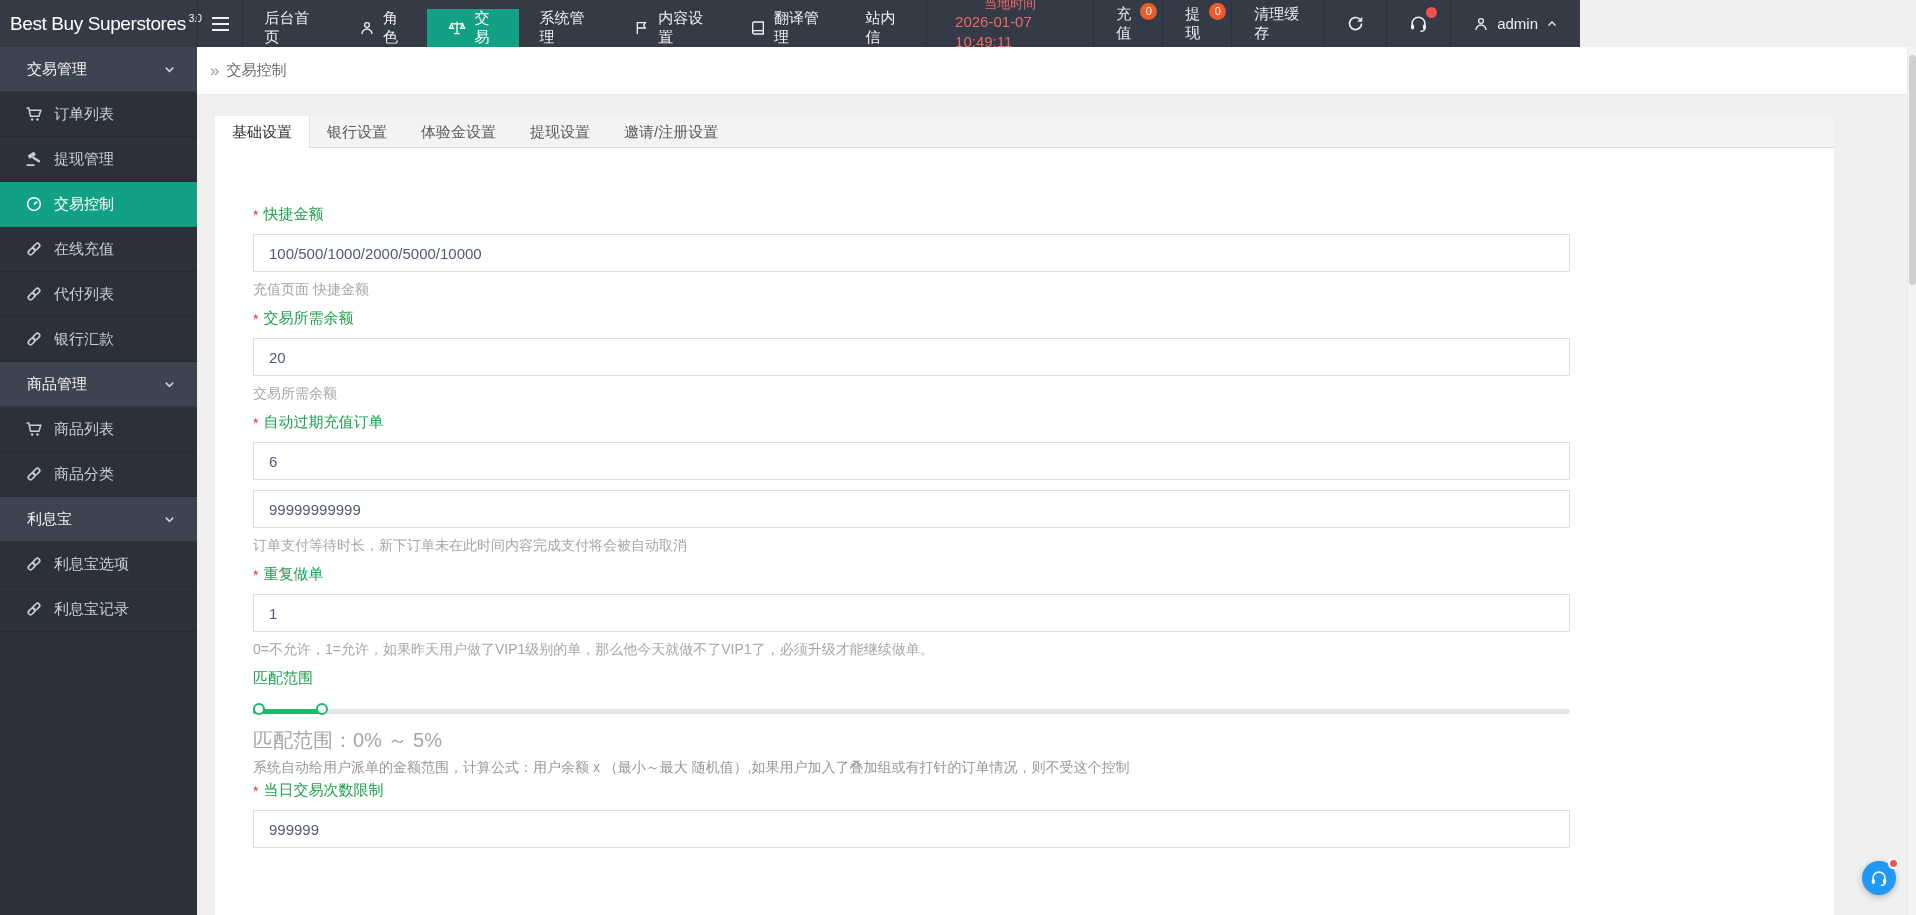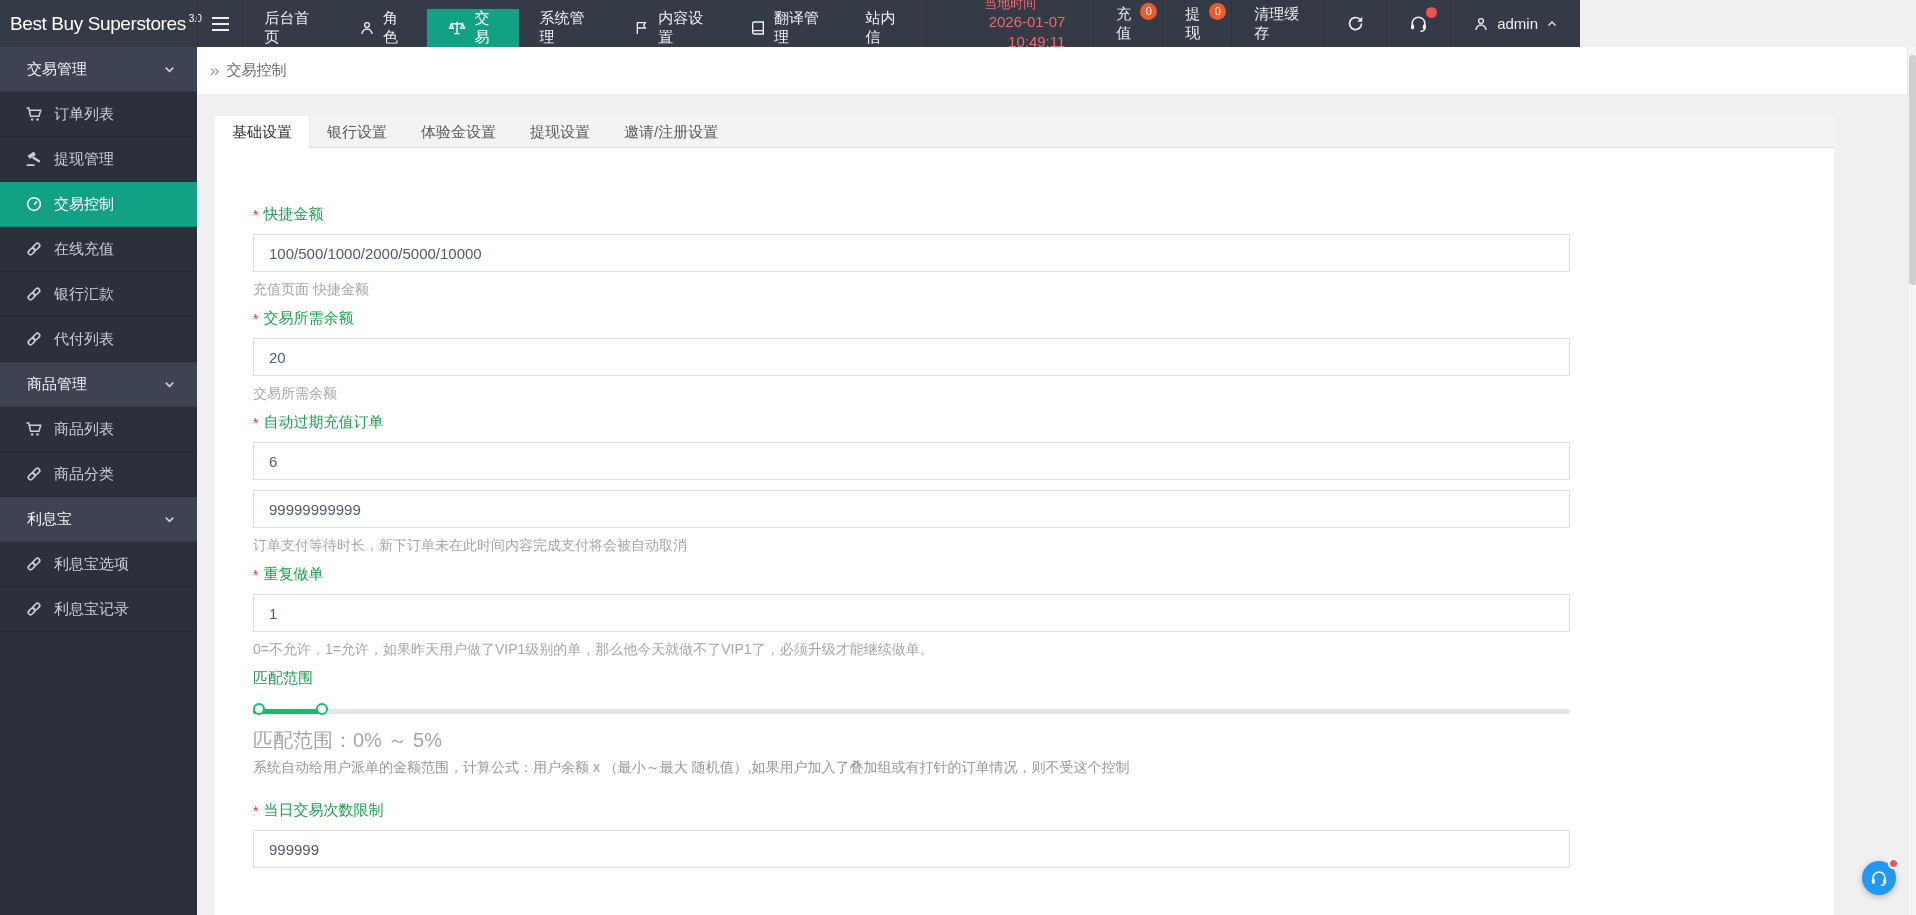--- a/index.html
+++ b/index.html
@@ -21,21 +21,21 @@
     border-left:1px solid #2b303c; border-right:1px solid #2b303c; cursor:pointer; }
   .nav-menu { display:flex; align-items:flex-end; }
   .nav-item { display:flex; align-items:center; gap:8px; padding:0 21px;
     font-size:15px; color:#eef0f3; cursor:pointer; }
   .nav-item.active { background:#13a186; color:#fff; }
   .nav-right { margin-left:auto; display:flex; align-items:stretch; }
   .nav-cell { position:relative; display:flex; align-items:center; justify-content:center;
     padding:0 22px; border-left:1px solid #2b303c; font-size:15px; cursor:pointer; }
   .time-cell { flex-direction:column; line-height:1.3; color:#ee6a6a; padding:0 28px; cursor:default; }
   .time-label { font-size:13px; }
-  .time-value { font-size:15px;text-align:right; }
+  .time-value { font-size:15px; }
   .badge { position:absolute; top:3px; right:5px; min-width:17px; height:17px;
     background:#ee5b2b; color:#fff; border-radius:9px; font-size:11px;
     line-height:17px; text-align:center; padding:0 2px; }
   .red-dot { position:absolute; top:7px; right:13px; width:11px; height:11px;
     border-radius:50%; background:#ef5350; }
   .admin-cell { gap:8px; }
   .caret-up { width:12px; height:12px; }
 
   
   .sidebar { position:absolute; left:0; top:47px; width:197px; height:868px;
@@ -70,21 +70,21 @@
   .fg-label { font-size:15px; line-height:20px; color:#1da14d; }
   .fg-label.req::before { content:"*"; color:#e33226; margin-right:5px;
     position:relative; top:1px; font-size:14px; }
   .form-control { display:block; width:1317px; height:38px; margin-top:10px;
     border:1px solid #dcdee2; border-radius:0; padding:0 15px;
     font-size:15px; color:#515a6e; background:#fff; outline:none;
     font-family:"Liberation Sans","DejaVu Sans",sans-serif; }
   .help { margin-top:9px; font-size:14px; line-height:17px; color:#a6a6a6; }
 
   
-  .slider-group { width:1317px; margin-bottom:24px; }
+  .slider-group { width:1317px; margin-bottom:4px; }
   .slider-wrap { position:relative; height:18px; margin-top:14px; cursor:pointer; }
   .slider-track { position:absolute; left:0; top:7px; width:1317px; height:5px;
     background:#e3e5e8; border-radius:3px; }
   .slider-fill { position:absolute; left:0; top:7px; width:71px; height:5px;
     background:#1abc6c; border-radius:3px; }
   .slider-handle { position:absolute; top:1px; width:12px; height:12px;
     background:#fff; border:2px solid #1abc6c; border-radius:50%; cursor:grab; }
   .h-min { left:0; }
   .h-max { left:63px; }
   .slider-range { margin-top:12px; font-size:20px; line-height:17px; color:#a6a6a6; }
@@ -274,32 +274,32 @@
   </div>
   <div class="side-item">
     <span class="icn">
       <svg width="18" height="18" viewBox="0 0 24 24" fill="none" stroke="currentColor" stroke-width="2.2">
         <g transform="rotate(-45 12 12)">
             <rect x="2.5" y="9" width="10" height="6" rx="3"></rect>
             <rect x="11.5" y="9" width="10" height="6" rx="3"></rect>
           </g>
       </svg>
     </span>
+    <span>代付列表</span>
+  </div>
+  <div class="side-item">
+    <span class="icn">
+      <svg width="18" height="18" viewBox="0 0 24 24" fill="none" stroke="currentColor" stroke-width="2.2">
+        <g transform="rotate(-45 12 12)">
+            <rect x="2.5" y="9" width="10" height="6" rx="3"></rect>
+            <rect x="11.5" y="9" width="10" height="6" rx="3"></rect>
+          </g>
+      </svg>
+    </span>
     <span>银行汇款</span>
-  </div>
-  <div class="side-item">
-    <span class="icn">
-      <svg width="18" height="18" viewBox="0 0 24 24" fill="none" stroke="currentColor" stroke-width="2.2">
-        <g transform="rotate(-45 12 12)">
-            <rect x="2.5" y="9" width="10" height="6" rx="3"></rect>
-            <rect x="11.5" y="9" width="10" height="6" rx="3"></rect>
-          </g>
-      </svg>
-    </span>
-    <span>代付列表</span>
   </div>
 
   <div class="side-header">
     <span>商品管理</span>
     <span class="chev">
       <svg width="15" height="15" viewBox="0 0 24 24" fill="none" stroke="currentColor" stroke-width="2.4">
           <path d="M6 9l6 6 6-6"></path>
         </svg>
     </span>
   </div>

